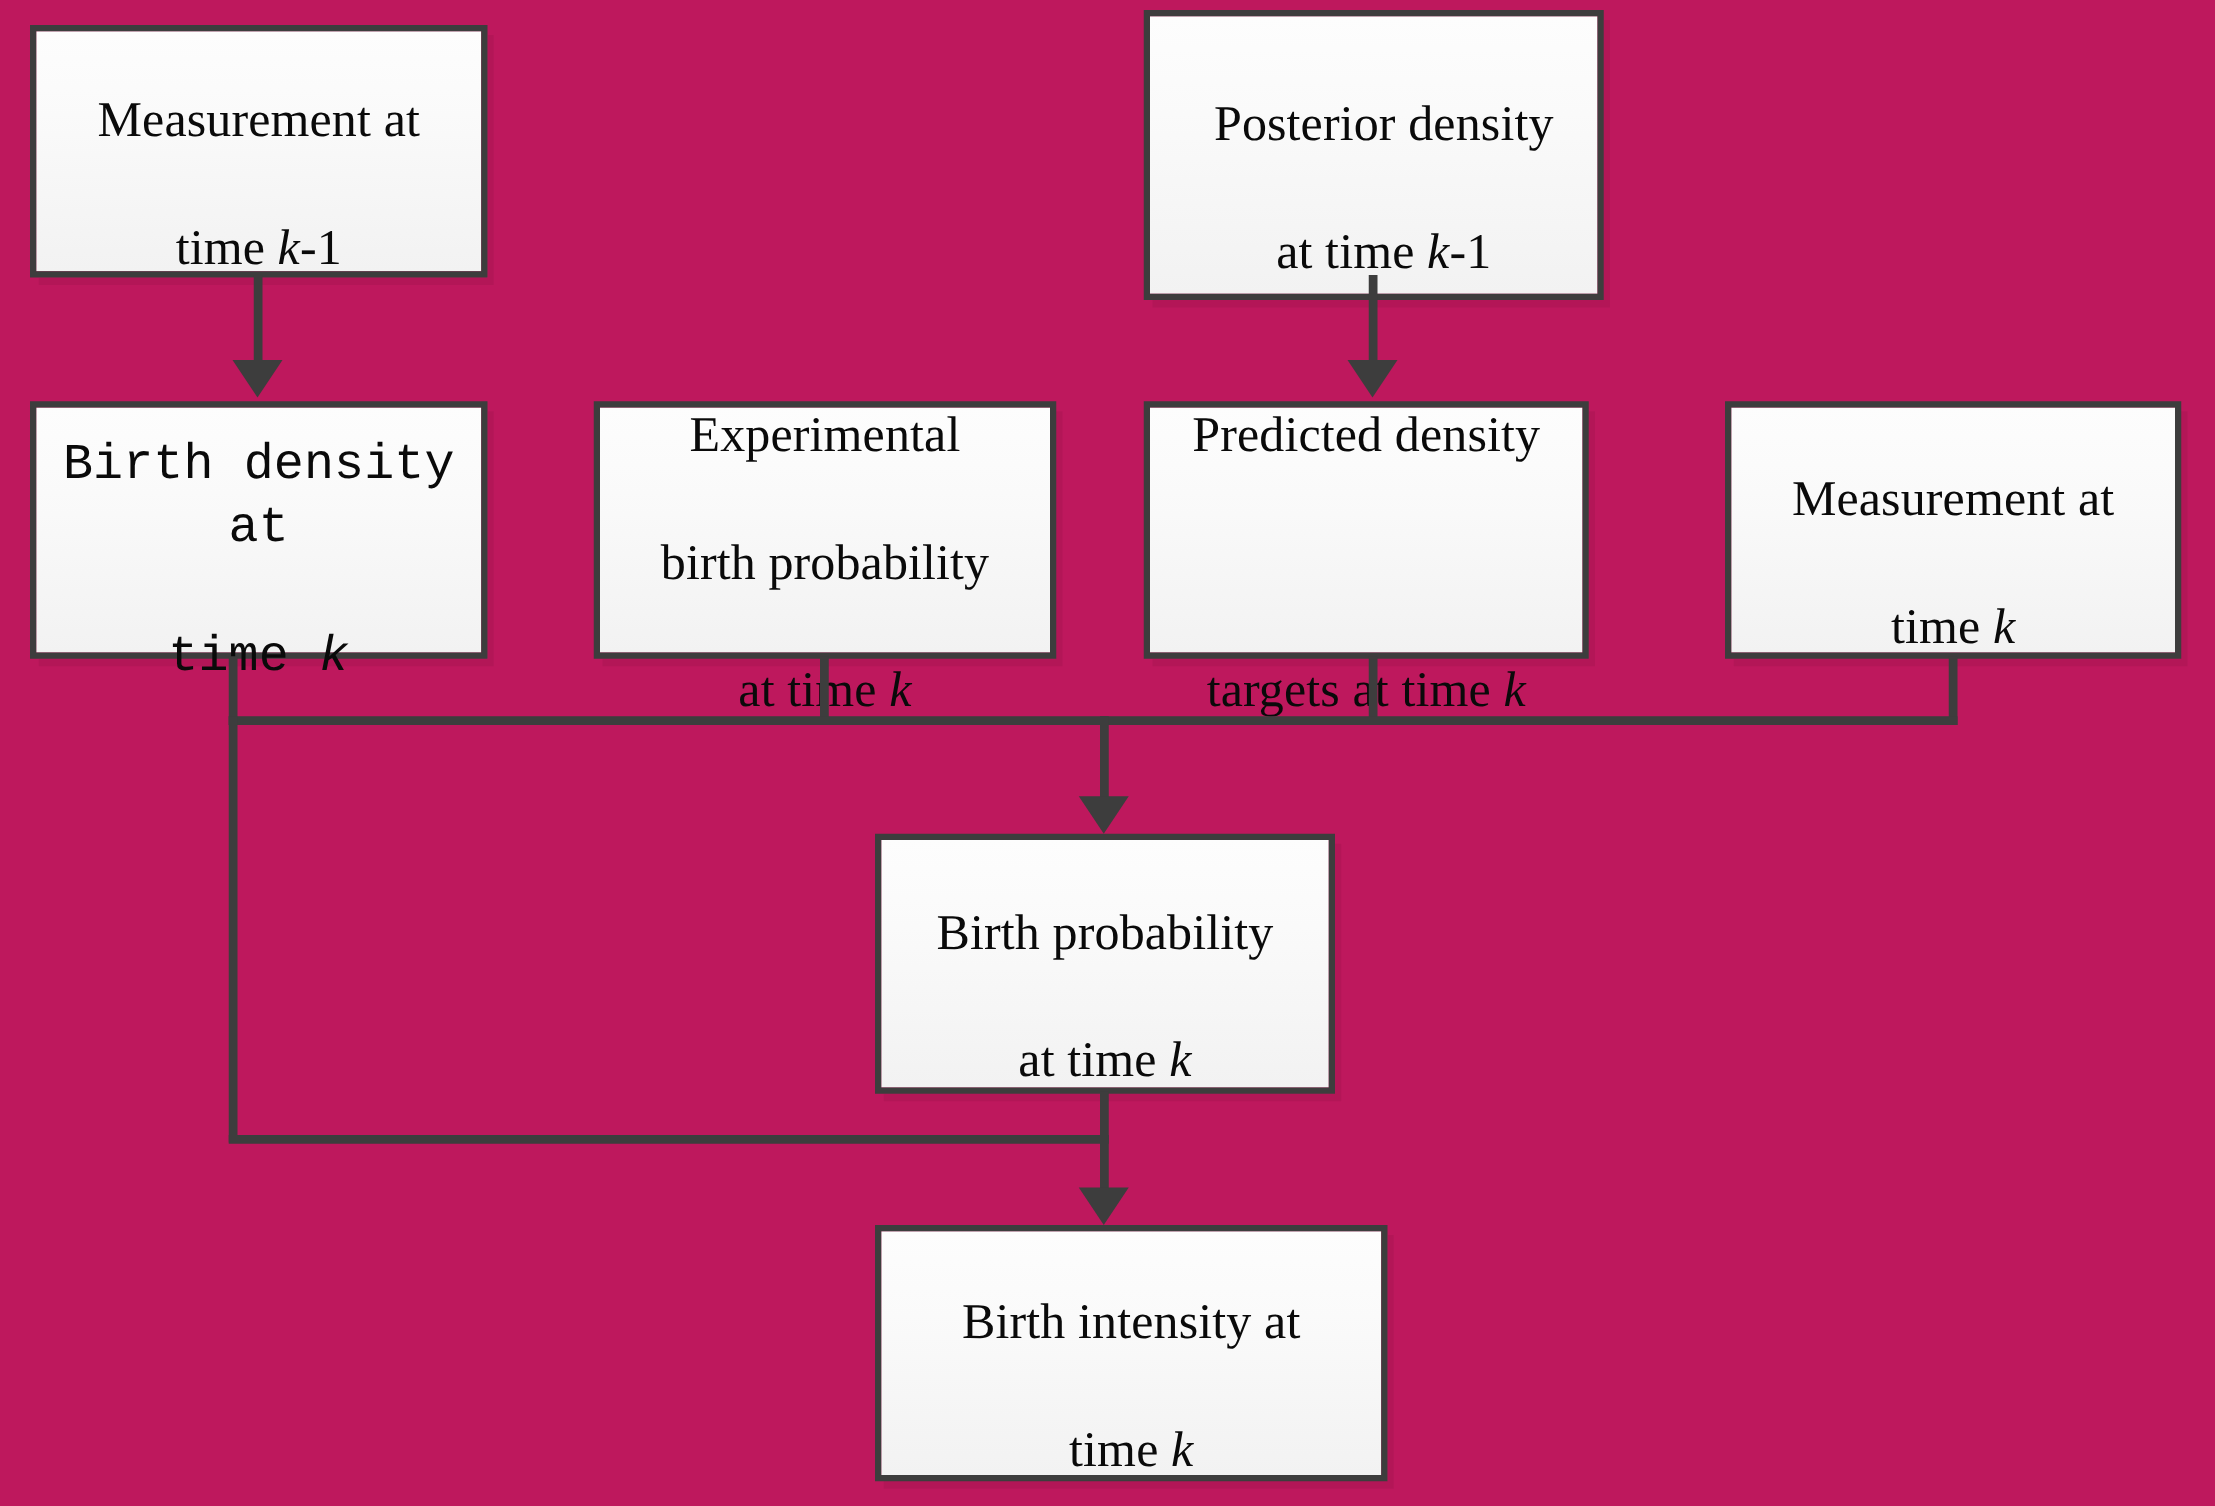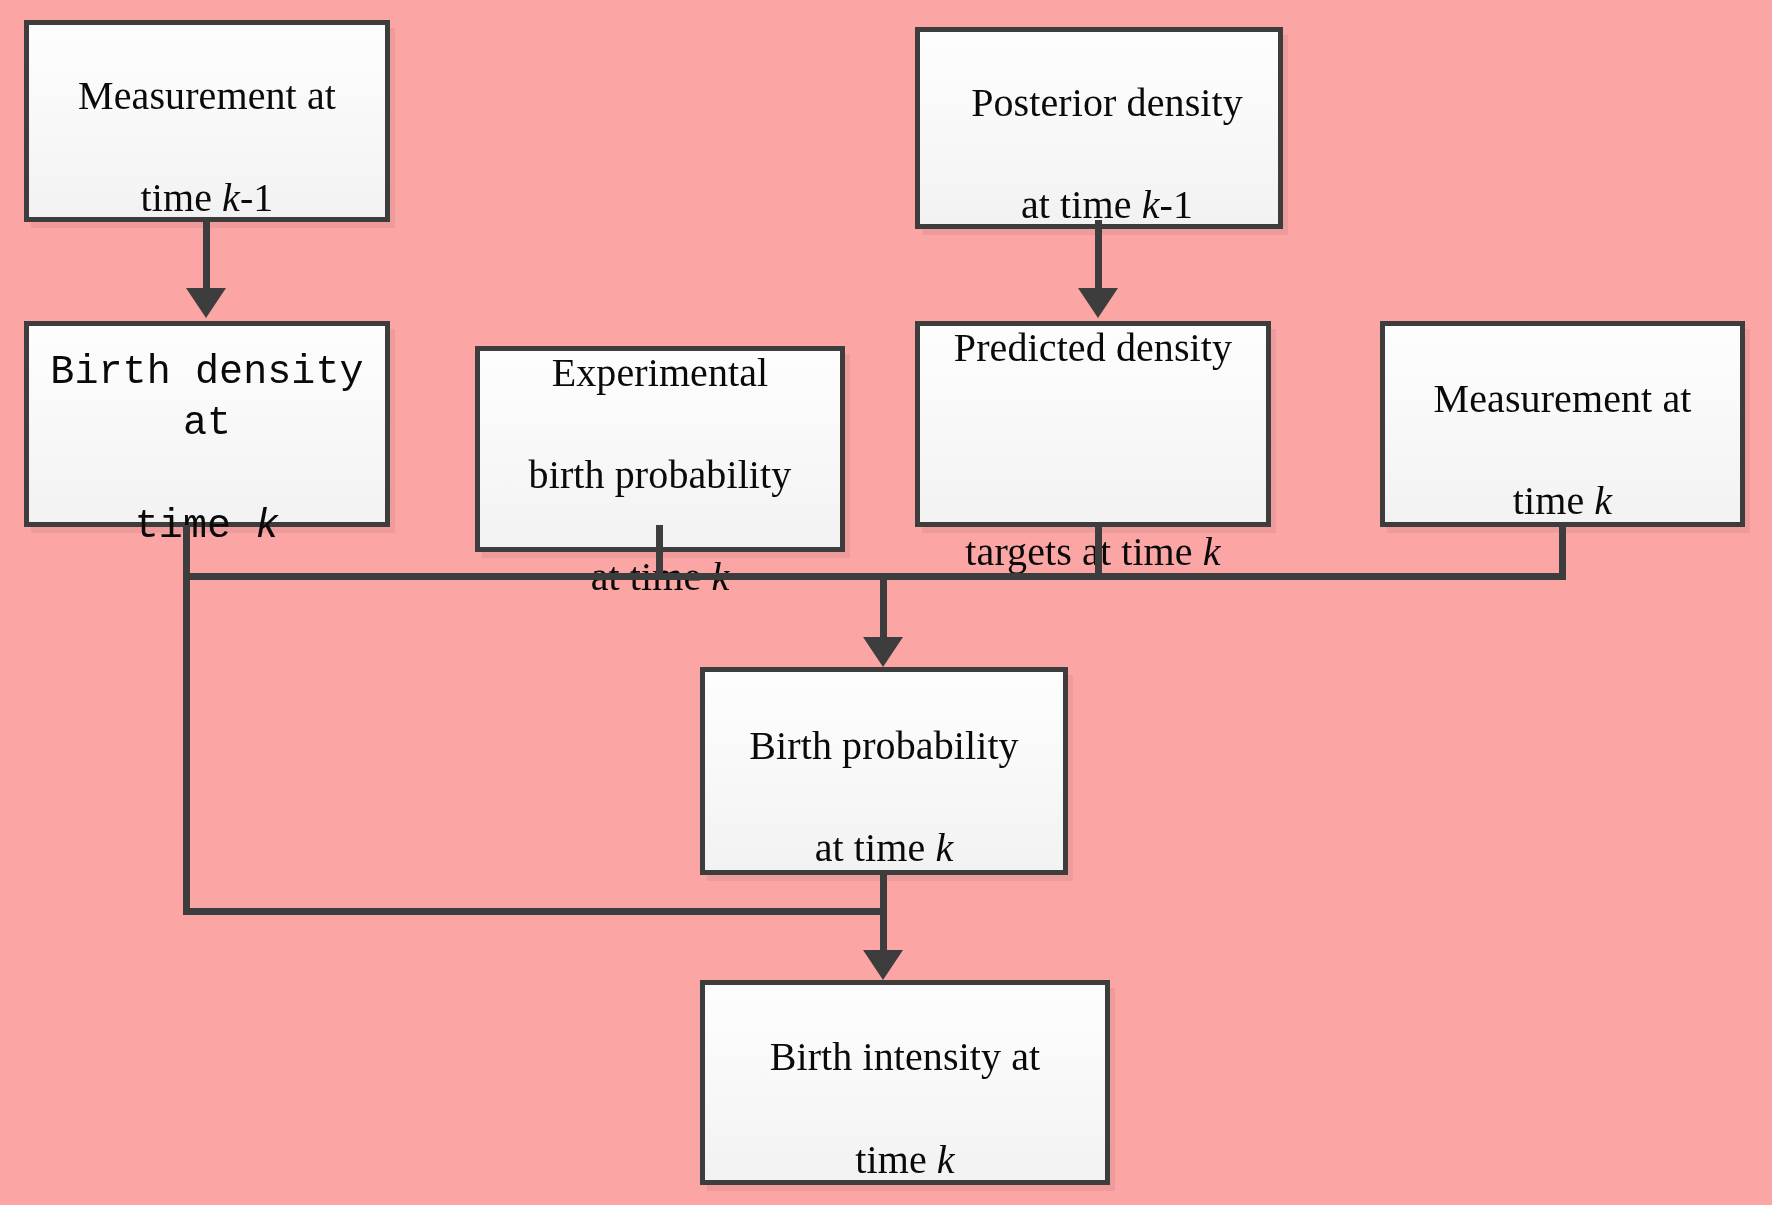--- a/index.html
+++ b/index.html
@@ -5,21 +5,21 @@
 <style>
   html, body {
     margin: 0;
     padding: 0;
     background: #ffffff;
   }
   #canvas {
     position: relative;
     width: 1772px;
     height: 1205px;
-    background: #fca5a5;
+    background: #be185d;
     overflow: hidden;
     font-family: "Liberation Serif", "DejaVu Serif", serif;
   }
   .node {
     position: absolute;
     box-sizing: border-box;
     border: 5px solid #3d3d3d;
     background: linear-gradient(to bottom, #fdfdfd 0%, #fafafa 35%, #f2f2f2 100%);
     box-shadow: 6px 7px 0 -1px rgba(0,0,0,0.055);
     display: flex;
@@ -63,35 +63,35 @@
 
 <div id="canvas">
 
   <div class="node" style="left:24px; top:20px; width:366px; height:202px;">
     <div class="label">
       <span>Measurement at</span><br>
       <span>time </span><i>k</i><span>-1</span>
     </div>
   </div>
 
-  <div class="node" style="left:915px; top:27px; width:368px; height:202px;padding-left:16px;">
+  <div class="node" style="left:915px; top:8px; width:368px; height:232px;padding-left:16px;">
     <div class="label">
       <span>Posterior density</span><br>
       <span>at time </span><i>k</i><span>-1</span>
     </div>
   </div>
 
   <div class="node" style="left:24px; top:321px; width:366px; height:206px;font-family:Liberation Mono, monospace;">
     <div class="label">
       <span>Birth density at</span><br>
       <span>time </span><i>k</i><span></span>
     </div>
   </div>
 
-  <div class="node" style="left:475px; top:321px; width:370px; height:206px;margin-top:25px;">
+  <div class="node" style="left:475px; top:321px; width:370px; height:206px;">
     <div class="label">
       <span>Experimental</span><br>
       <span>birth probability</span><br>
       <span>at time </span><i>k</i><span></span>
     </div>
   </div>
 
   <div class="node" style="left:915px; top:321px; width:356px; height:206px;">
     <div class="label">
       <span>Predicted density</span><br>

